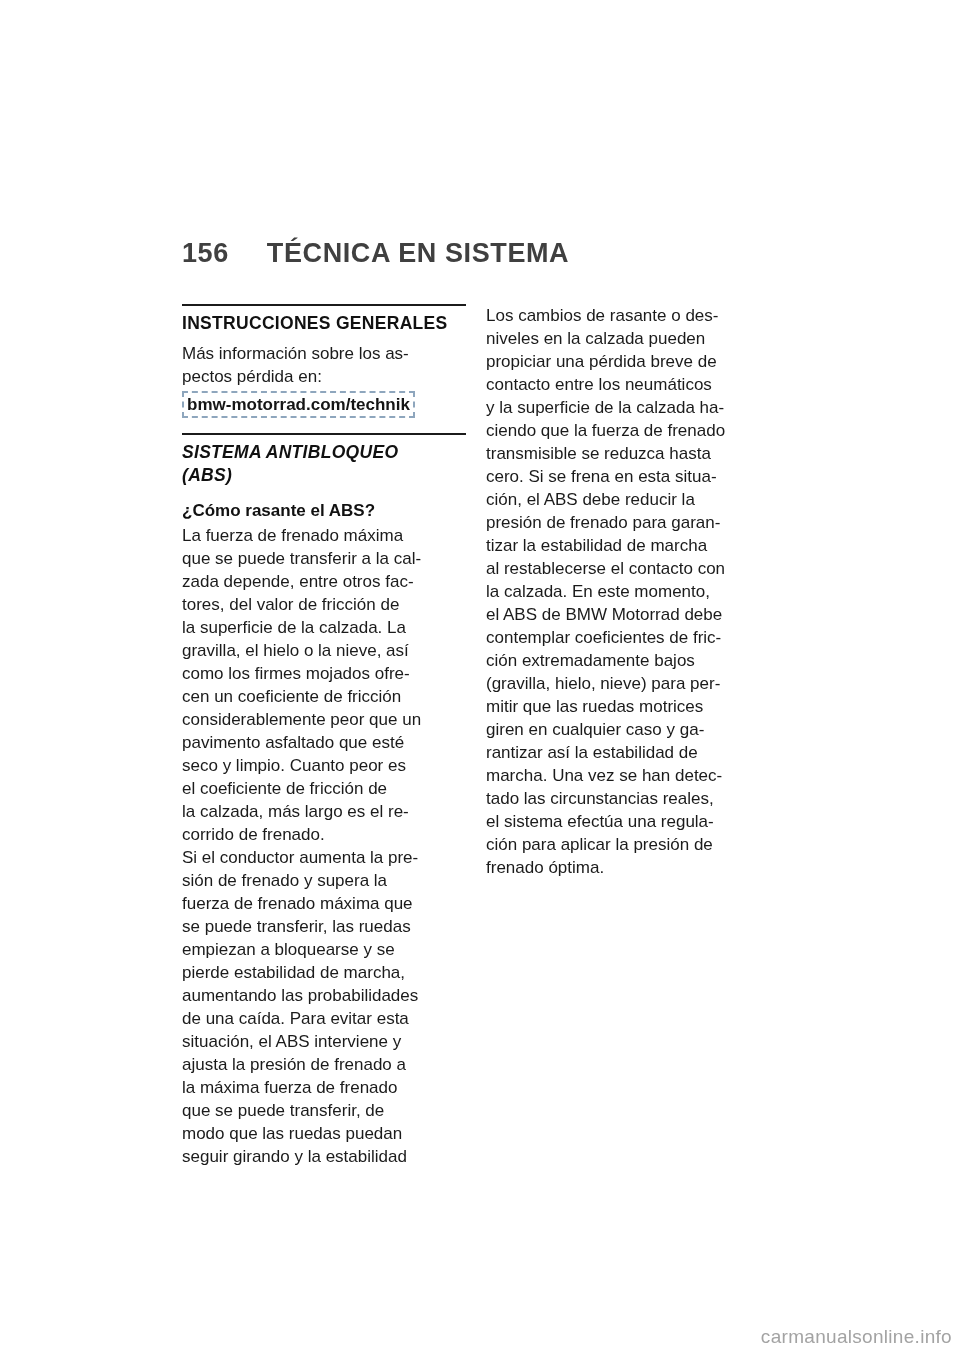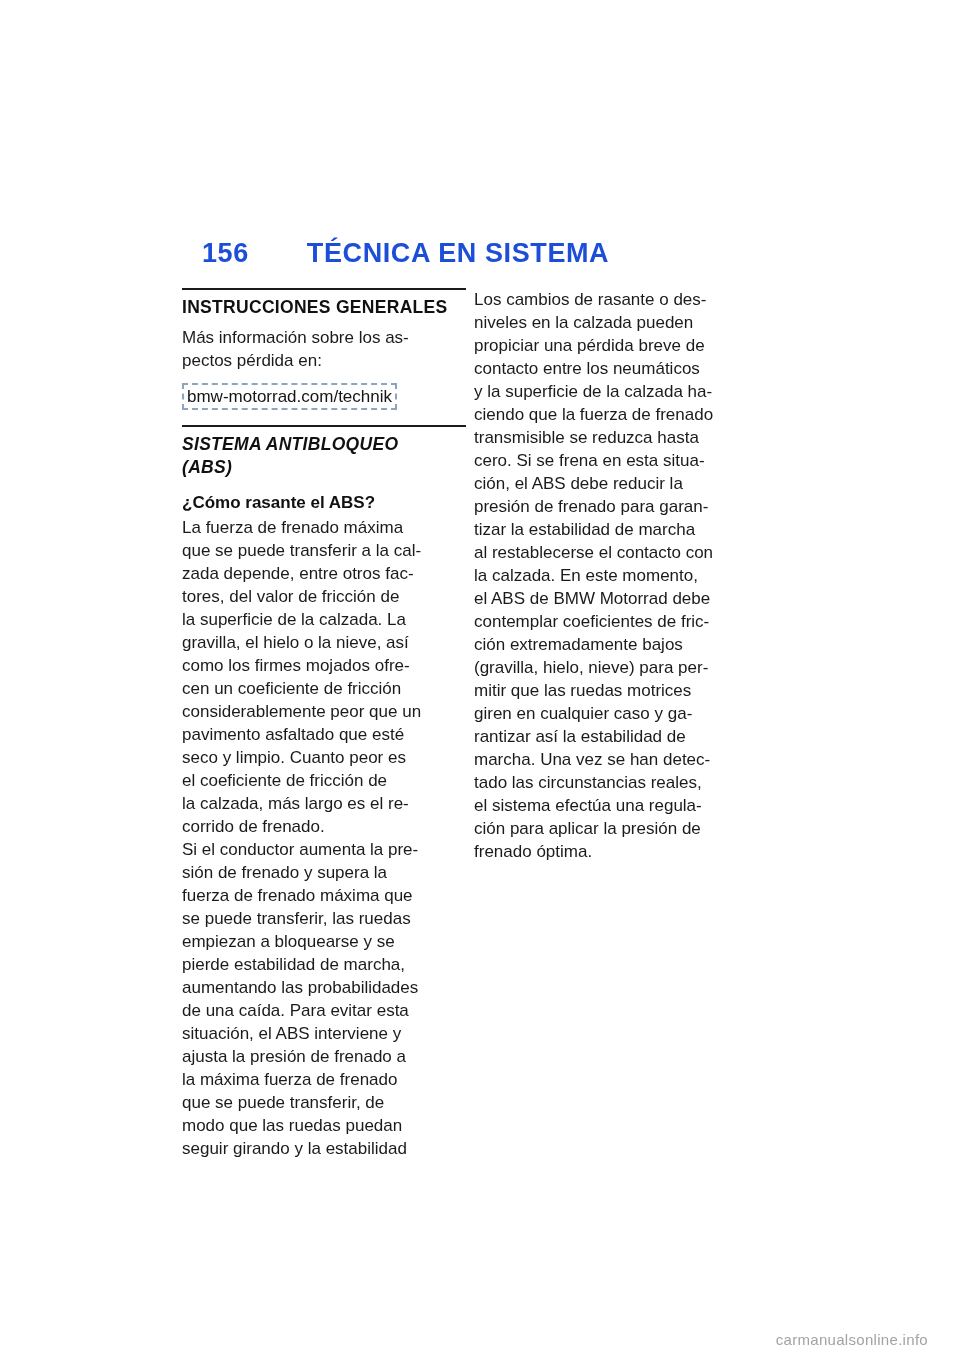--- a/index.html
+++ b/index.html
@@ -20,30 +20,29 @@
     top: 238px;
     display: flex;
     align-items: baseline;
     gap: 38px;
   }
   .page-number,
   .page-title {
     font-size: 27px;
     font-weight: bold;
     letter-spacing: 0.6px;
-    color: #1d4ed8;
-    margin-left: 20px;
+    color: #404040;
   }
 
   .columns {
     position: absolute;
     left: 182px;
-    top: 288px;
+    top: 304px;
     display: flex;
-    gap: 8px;
+    gap: 20px;
   }
   .col { width: 284px; }
 
   .body {
     font-size: 17px;
     line-height: 23px;
     white-space: pre-line;
     color: #1b1b1b;
   }
 
@@ -67,35 +66,35 @@
     white-space: pre-line;
     margin-top: 9px;
     margin-bottom: 2px;
     color: #111;
   }
   .sub-heading.first { margin-top: 12px; }
 
   .link-box {
     display: inline-block;
     font-size: 17px;
-    font-weight: normal;
+    font-weight: bold;
     line-height: 21px;
     color: #151515;
     text-decoration: none;
     border: 2px dashed #8ea6bd;
     padding: 1px 3px;
-    margin: 11px 0 2px 0;
+    margin: 3px 0 2px 0;
     cursor: pointer;
   }
 
   .watermark {
     position: absolute;
-    right: 32px;
+    right: 8px;
     bottom: 14px;
-    font-size: 15px;
+    font-size: 19px;
     color: #a3a3a3;
     letter-spacing: 0.3px;
   }
 </style>
 </head>
 <body>
 
 <div class="page">
 
   <header class="page-header">

